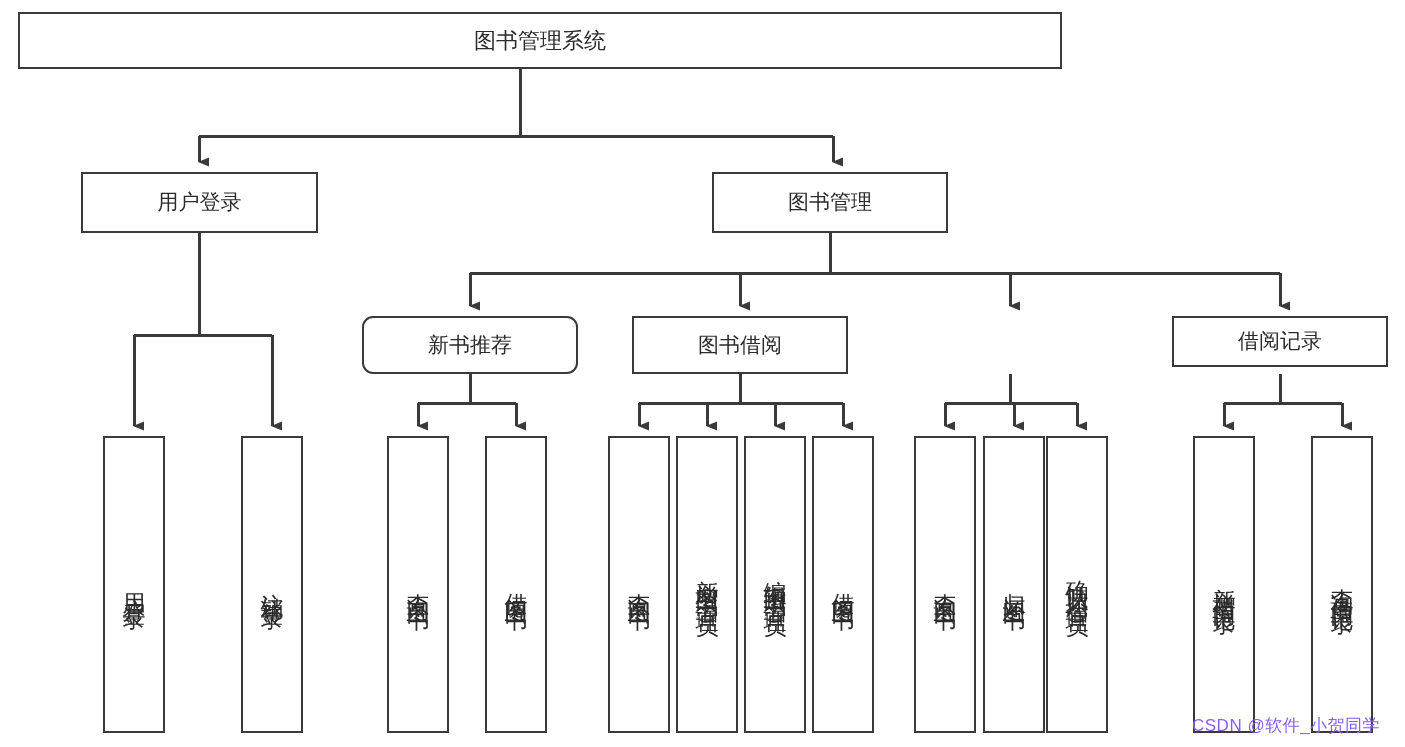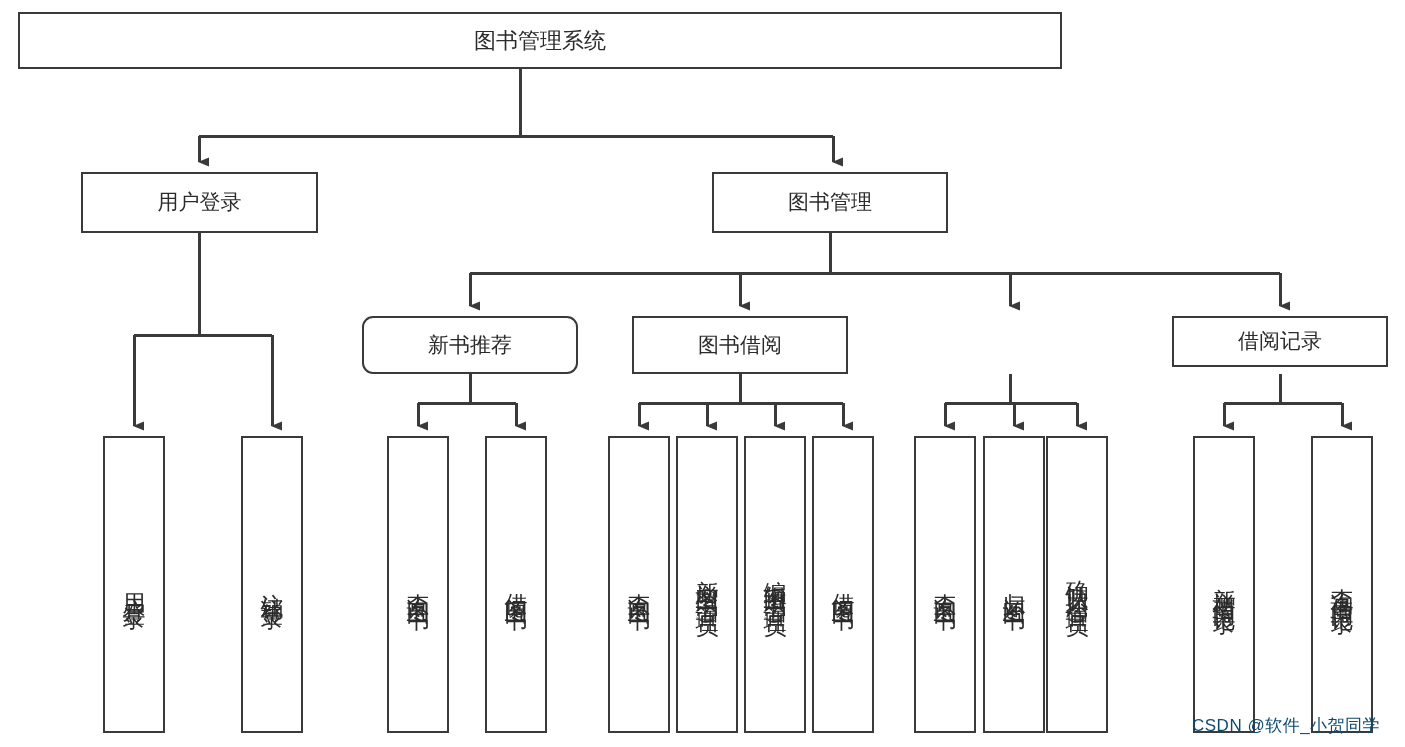--- a/index.html
+++ b/index.html
@@ -42,21 +42,21 @@
     font-size:23px;
     line-height:1;
     white-space:nowrap;
     text-align:center;
   }
 
   #watermark{
     position:absolute;
     left:1192px;top:714px;
     font-size:17px;
-    color:#0c4a6e;
+    color:#8b5cf6;
     white-space:nowrap;
     letter-spacing:.5px;
     pointer-events:none;
   }
 </style>
 </head>
 <body>
 
 <div id="canvas">
 

